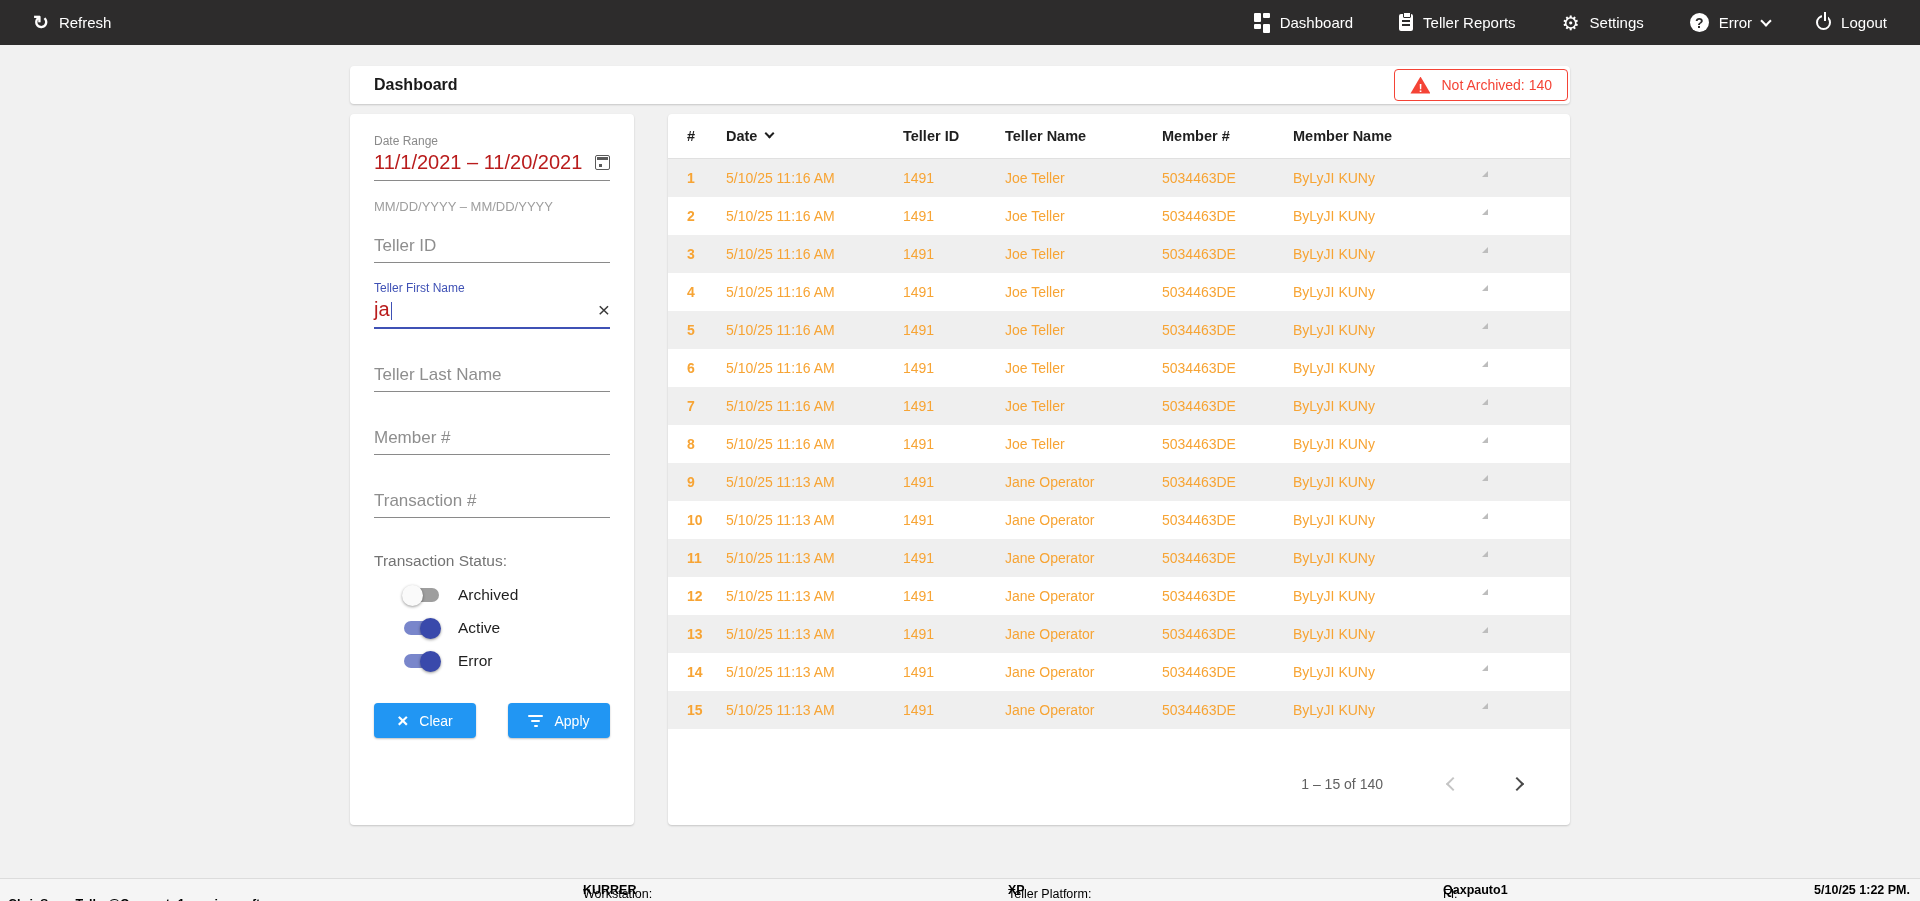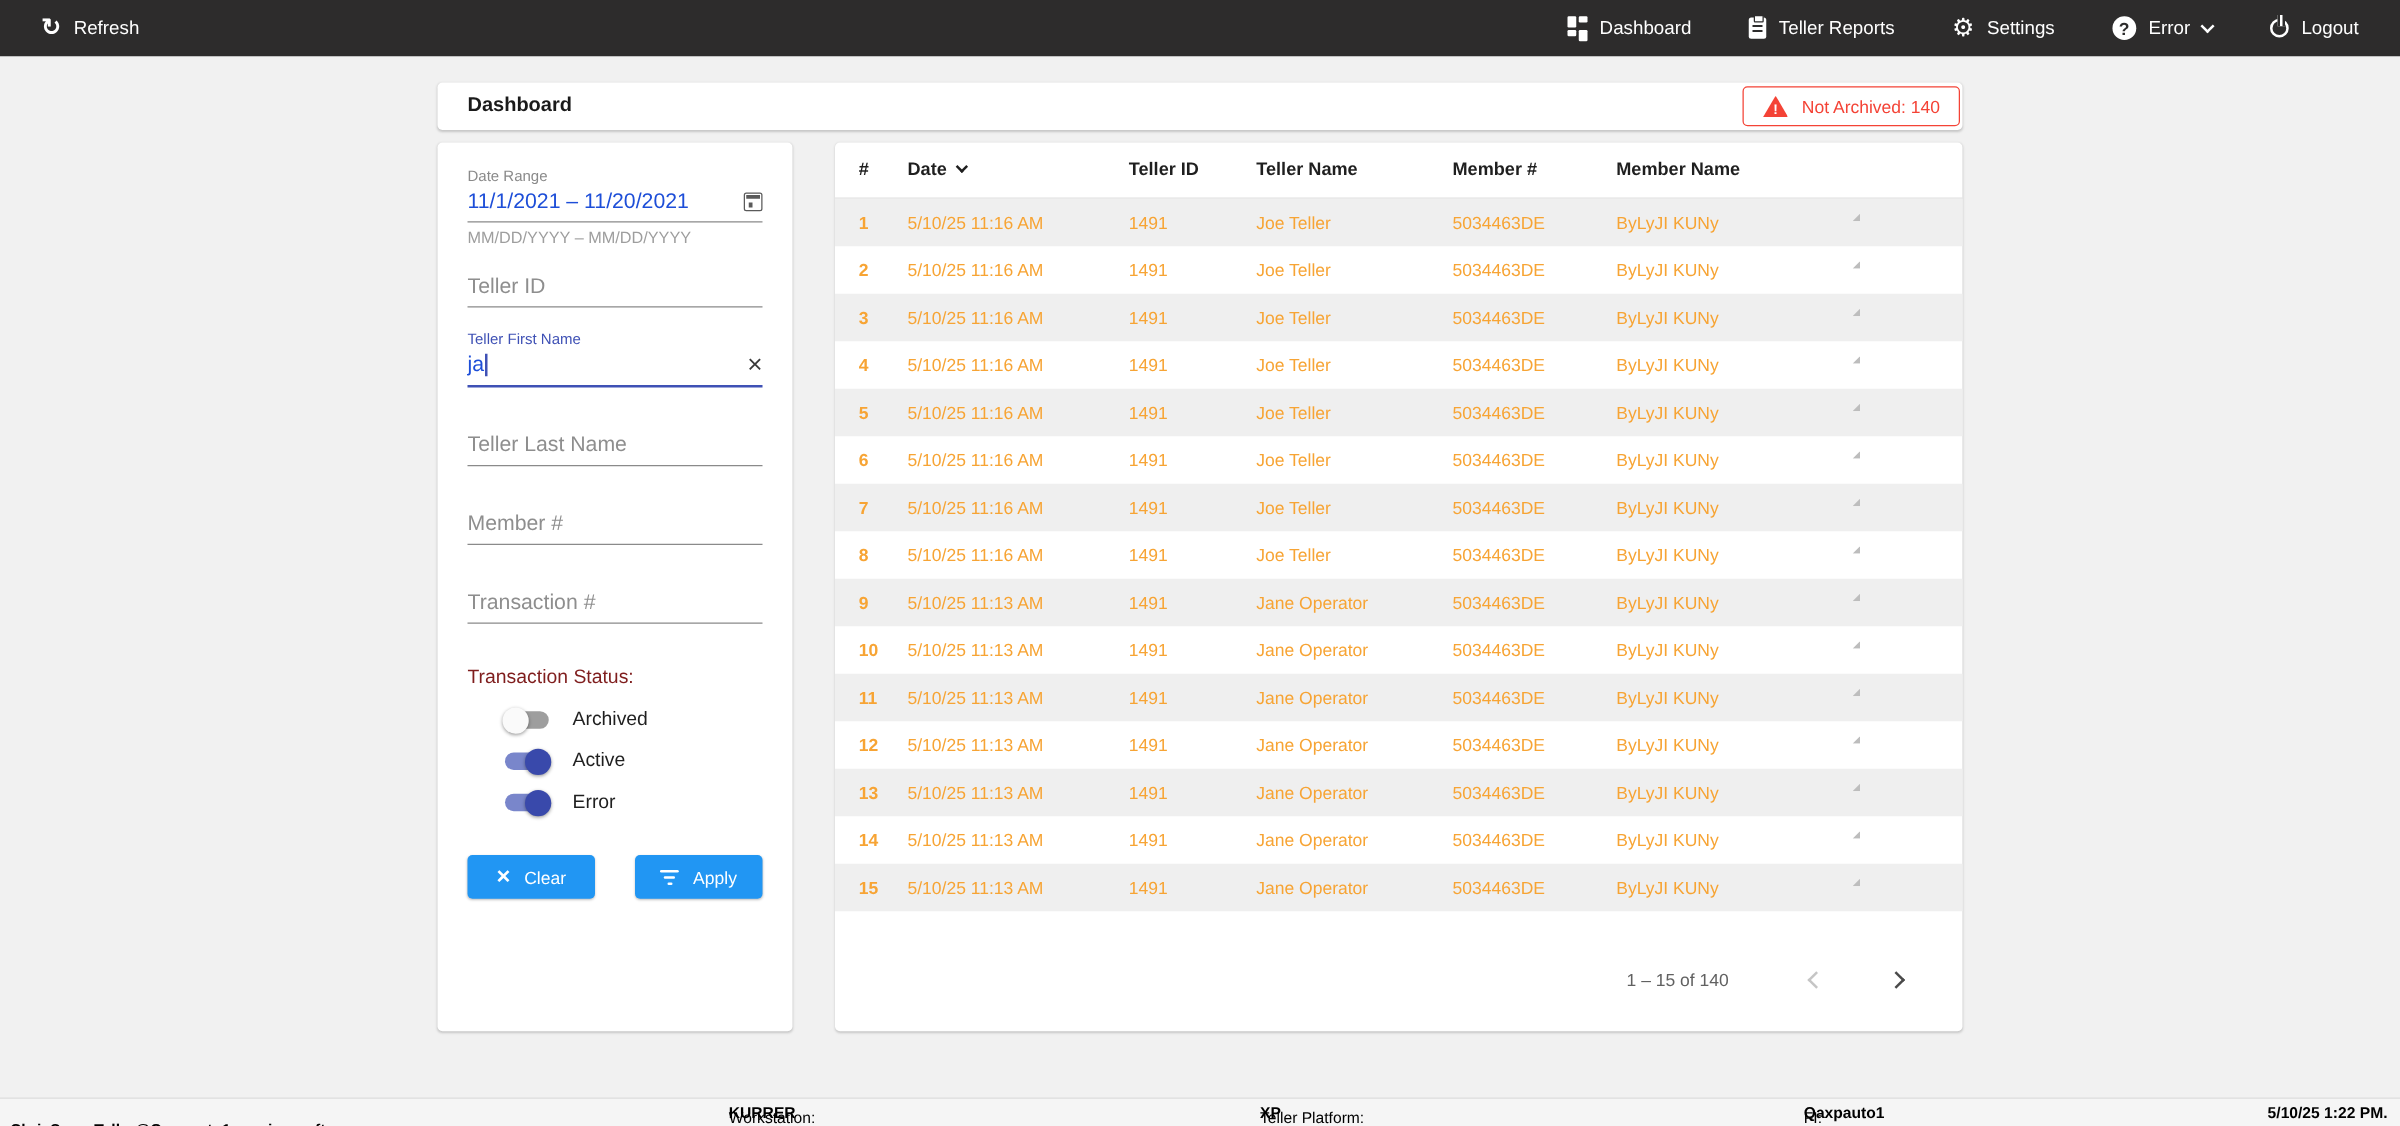--- a/index.html
+++ b/index.html
@@ -49,36 +49,36 @@
   .warn-tri::after { content:'!'; position:absolute; left:0; right:0; bottom:0px; text-align:center;
       color:#fff; font-size:11px; font-weight:bold; }
 
   .cards-row { display:flex; margin-top:10px; gap:34px; align-items:flex-start; }
 
   
   .sidebar { width:284px; height:711px; padding:20px 24px; }
   .f-label { font-size:12px; color:#8a8a8a; }
   .f-label.focused { color:#3f51b5; }
   .f-valrow { display:flex; align-items:center; justify-content:space-between; margin-top:3px; }
-  .f-value { font-size:17px; color:#1d4ed8; }
+  .f-value { font-size:20px; color:#b91c1c; }
   .f-underline { height:1px; background:#8a8a8a; margin-top:6px; }
   .f-underline.focused { height:2px; background:#3f51b5; }
-  .f-hint { font-size:13px; color:#9e9e9e; margin-top:4px; }
+  .f-hint { font-size:13px; color:#9e9e9e; margin-top:18px; }
   .f-placeholder { font-size:17px; color:#8e8e8e; }
   .caret { display:inline-block; width:1.5px; height:18px; background:#3f51b5; vertical-align:middle;
       margin-left:1px; }
   .clear-x { font-size:21px; color:#3a3a3a; line-height:1; cursor:pointer; }
 
   .cal-ico { position:relative; width:15px; height:15px; border:1.5px solid #5a5a5a; border-radius:2px; cursor:pointer; }
   .cal-ico::before { content:''; position:absolute; top:1px; left:1px; right:1px; height:3px; background:#5a5a5a; }
   .cal-ico::after { content:''; position:absolute; left:2.5px; bottom:2px; width:3.5px; height:3.5px; background:#5a5a5a; }
 
   .gap22 { height:22px; } .gap18 { height:18px; } .gap36 { height:36px; } .gap34 { height:34px; }
 
-  .status-label { font-size:15.5px; color:#7f1d1d; }
+  .status-label { font-size:15.5px; color:#737373; }
   .toggles { margin:16px 0 0 30px; display:flex; flex-direction:column; gap:15px; }
   .toggle-row { display:flex; align-items:center; gap:19px; }
   .toggle { position:relative; width:35px; height:14px; border-radius:7px; cursor:pointer; }
   .toggle.off { background:#9e9e9e; }
   .toggle.on { background:#7986cb; }
   .knob { position:absolute; top:-3.5px; width:21px; height:21px; border-radius:50%;
       box-shadow:0 1px 3px rgba(0,0,0,.4); }
   .toggle.off .knob { left:-2px; background:#fafafa; }
   .toggle.on .knob { right:-2px; background:#3949ab; }
   .toggle-label { font-size:15.5px; color:#1f1f1f; }

